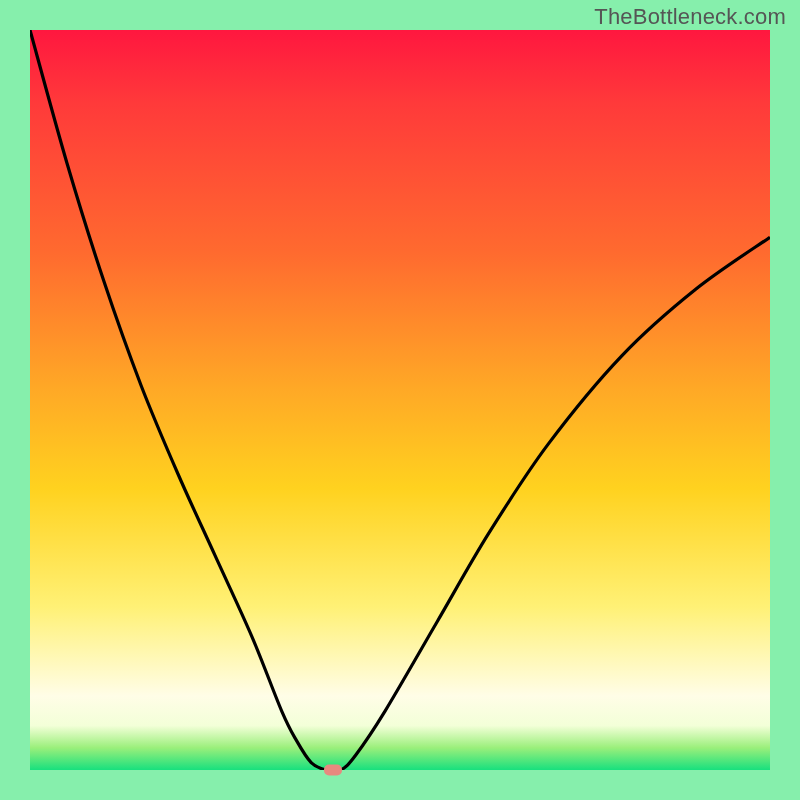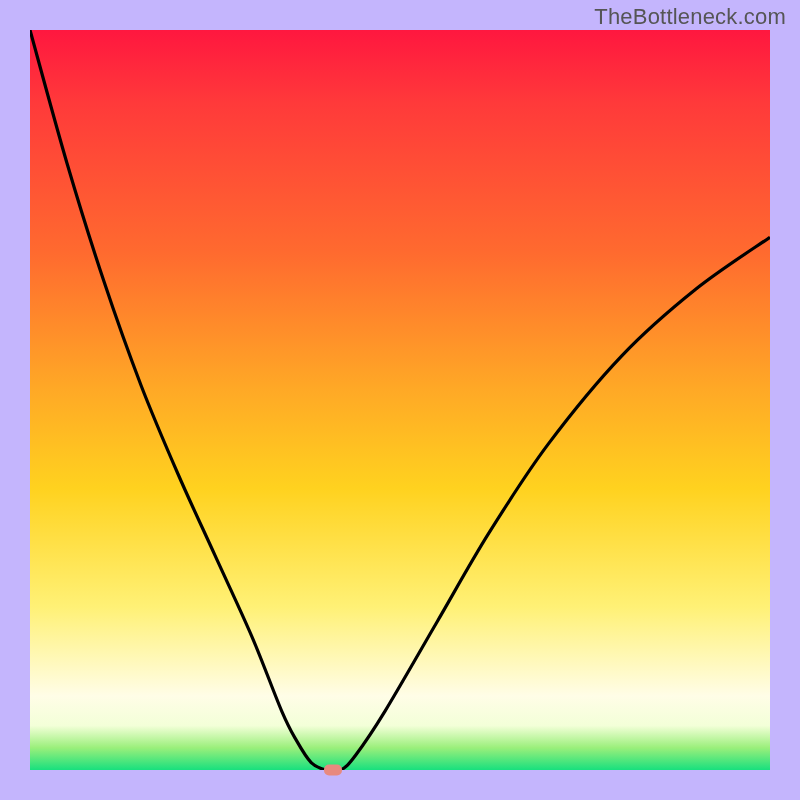--- a/index.html
+++ b/index.html
@@ -8,21 +8,21 @@
     width: 800px;
     height: 800px;
     background: #000;
     font-family: Arial, Helvetica, sans-serif;
     overflow: hidden;
   }
   .container {
     position: relative;
     width: 800px;
     height: 800px;
-    background: #c4b5fd;
+    background: #86efac;
   }
   .watermark {
     position: absolute;
     top: 4px;
     right: 14px;
     color: #555;
     font-size: 22px;
     font-weight: 500;
     letter-spacing: 0.2px;
     z-index: 10;

